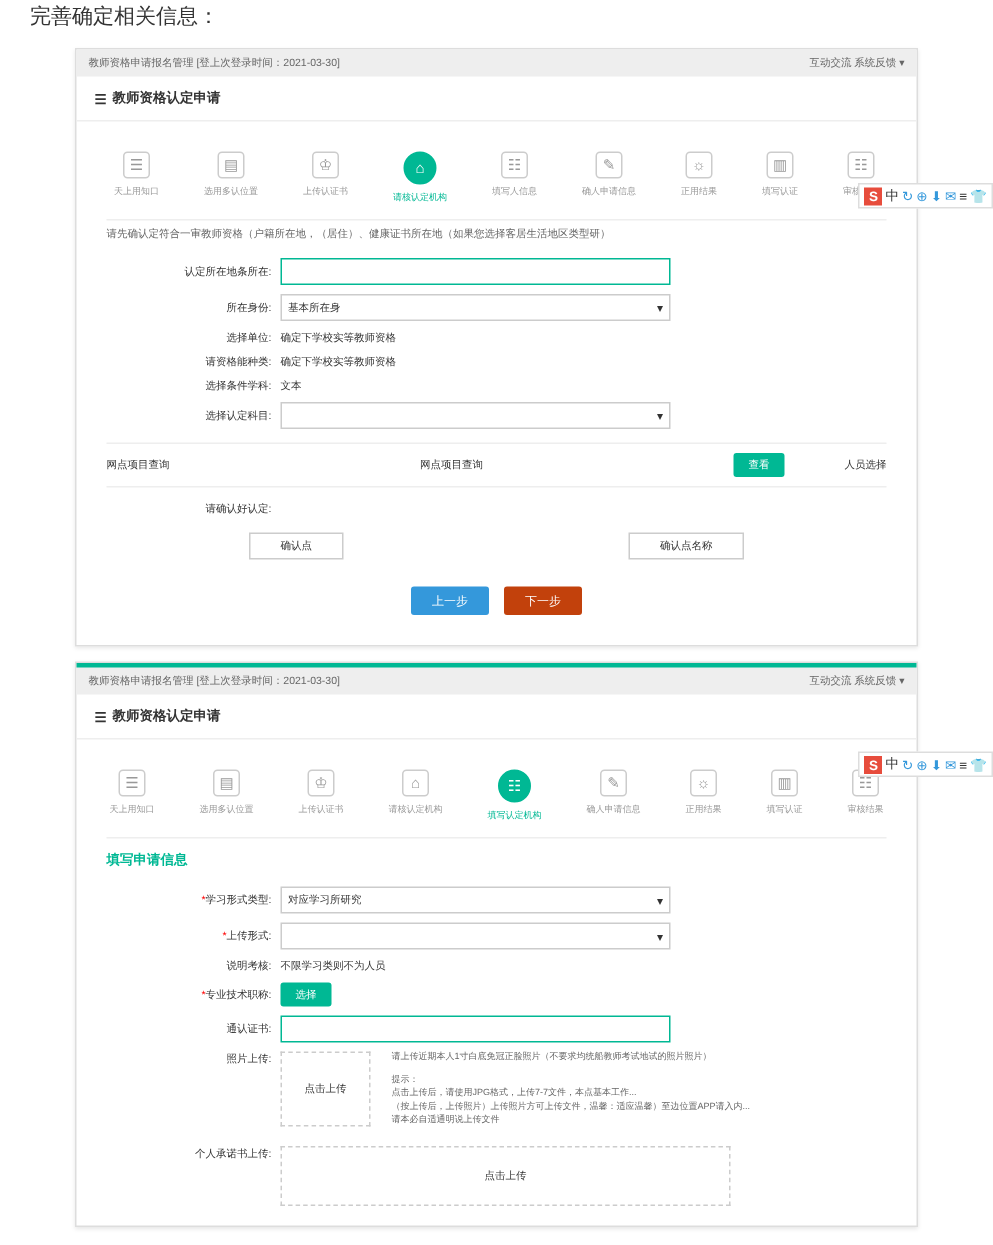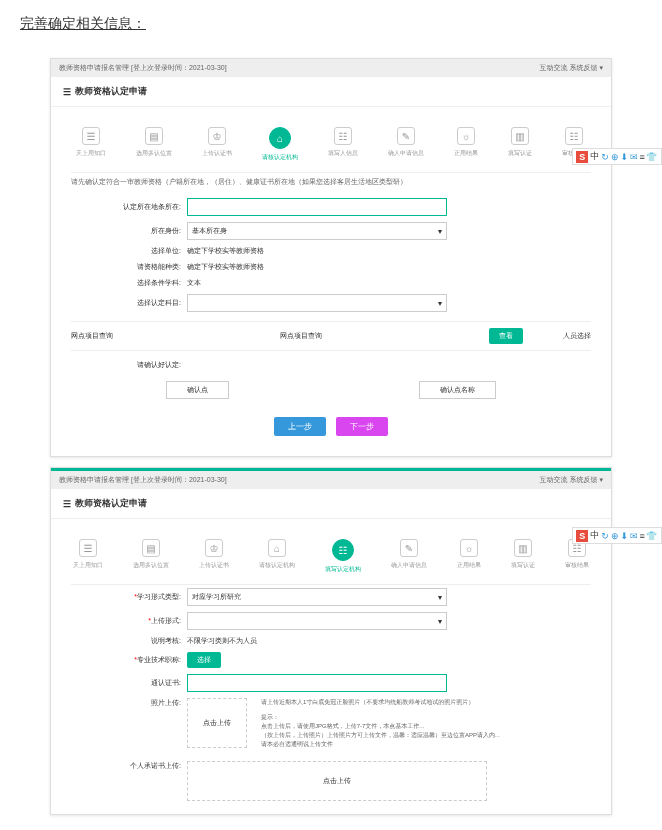--- a/index.html
+++ b/index.html
@@ -1,17 +1,17 @@
 <!DOCTYPE html>
 <html><head>
   <meta charset="utf-8">
   <style>
     * { margin: 0; padding: 0; box-sizing: border-box; }
     body { font-family: "Microsoft YaHei", sans-serif; background: #fff; font-size: 10px; color: #333; }
-    .page-title { font-size: 14px; padding: 15px 20px; text-decoration: underline; }
+    .page-title { font-size: 14px; padding: 2px 20px; }
     .panel { margin: 10px 50px; border: 1px solid #ddd; background: #fff; box-shadow: 0 1px 3px rgba(0,0,0,0.1); }
     .panel-topbar { background: #eee; padding: 4px 8px; font-size: 7px; color: #666; display: flex; justify-content: space-between; }
     .panel-header { padding: 8px 12px; font-size: 9px; font-weight: bold; border-bottom: 1px solid #eee; display: flex; align-items: center; gap: 4px; }
     .panel-body { padding: 10px 20px; }
     .steps { display: flex; justify-content: center; gap: 30px; padding: 10px 0; border-bottom: 1px solid #eee; }
     .step { display: flex; flex-direction: column; align-items: center; gap: 4px; font-size: 6px; color: #999; }
     .step-icon { width: 18px; height: 18px; border: 1px solid #ccc; border-radius: 3px; display: flex; align-items: center; justify-content: center; font-size: 10px; }
     .step.active .step-icon { background: #00b894; border-color: #00b894; color: #fff; border-radius: 50%; width: 22px; height: 22px; }
     .step.active { color: #00b894; }
     .section-title { color: #00b894; font-size: 9px; font-weight: bold; padding: 8px 0; }
@@ -23,21 +23,21 @@
     .form-input.green { border-color: #00b894; }
     .form-select { flex: 1; max-width: 260px; height: 18px; border: 1px solid #ccc; padding: 0 4px; font-size: 7px; background: #fff; position: relative; display: flex; align-items: center; }
     .form-select::after { content: "▾"; position: absolute; right: 4px; font-size: 8px; }
     .form-static { flex: 1; font-size: 7px; color: #333; }
     .btn-search { background: #00b894; color: #fff; border: none; padding: 3px 10px; font-size: 7px; border-radius: 2px; }
     .search-row { display: flex; gap: 40px; padding: 6px 0; align-items: center; border-top: 1px solid #eee; border-bottom: 1px solid #eee; margin: 6px 0; }
     .search-col { font-size: 7px; }
     .btn-row { display: flex; justify-content: center; gap: 10px; padding: 10px 0; }
     .btn { padding: 4px 14px; font-size: 8px; border: none; border-radius: 2px; cursor: pointer; }
     .btn-prev { background: #3498db; color: #fff; }
-    .btn-next { background: #d946ef; color: #fff; }
+    .btn-next { background: #c2410c; color: #fff; }
     .btn-outline { background: #fff; border: 1px solid #ccc; color: #333; padding: 3px 20px; font-size: 7px; }
     .confirm-row { display: flex; justify-content: space-around; padding: 8px 0; }
     .upload-box { flex: 1; max-width: 300px; border: 1px dashed #ccc; padding: 8px; font-size: 7px; text-align: center; min-height: 30px; display: flex; align-items: center; justify-content: center; }
     .upload-note { font-size: 6px; color: #666; line-height: 1.5; }
     .ime-toolbar { position: absolute; display: flex; align-items: center; gap: 2px; background: #fff; border: 1px solid #ddd; padding: 1px 3px; font-size: 8px; }
     .ime-toolbar .s-badge { background: #e74c3c; color: #fff; padding: 1px 3px; font-weight: bold; font-size: 9px; }
     .ime-toolbar span { font-size: 9px; }
     .section-container { position: relative; }
   </style>
 </head>
@@ -194,20 +194,21 @@
           </div>
       <div class="step">
             <div class="step-icon">▥</div>
             <span>填写认证</span>
           </div>
       <div class="step">
             <div class="step-icon">☷</div>
             <span>审核结果</span>
           </div>
     </div>
+    <div class="section-title">填写申请信息</div>
     <div class="form-row">
       <div class="form-label"><span class="req">*</span><span>学习形式类型:</span></div>
       <div class="form-select">
             <span>对应学习所研究</span>
           </div>
     </div>
     <div class="form-row">
       <div class="form-label"><span class="req">*</span><span>上传形式:</span></div>
       <div class="form-select"></div>
     </div>

